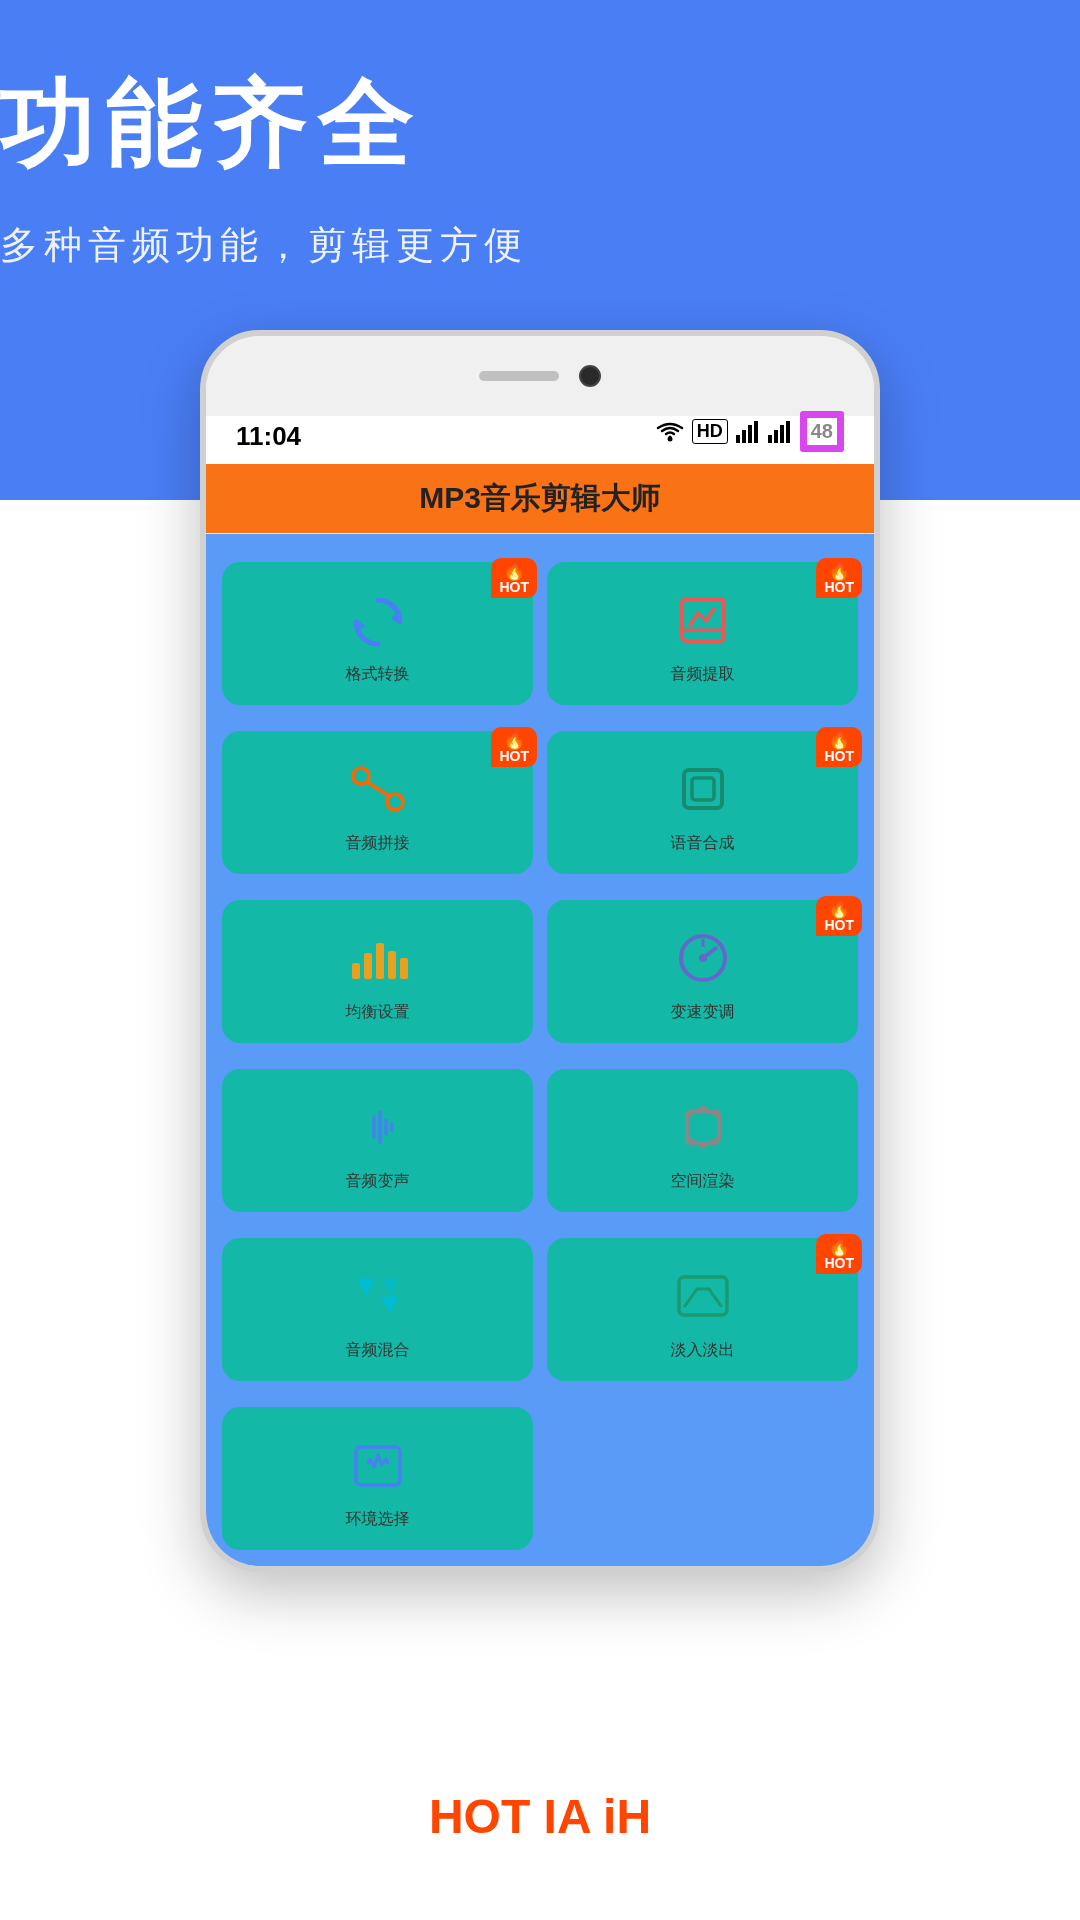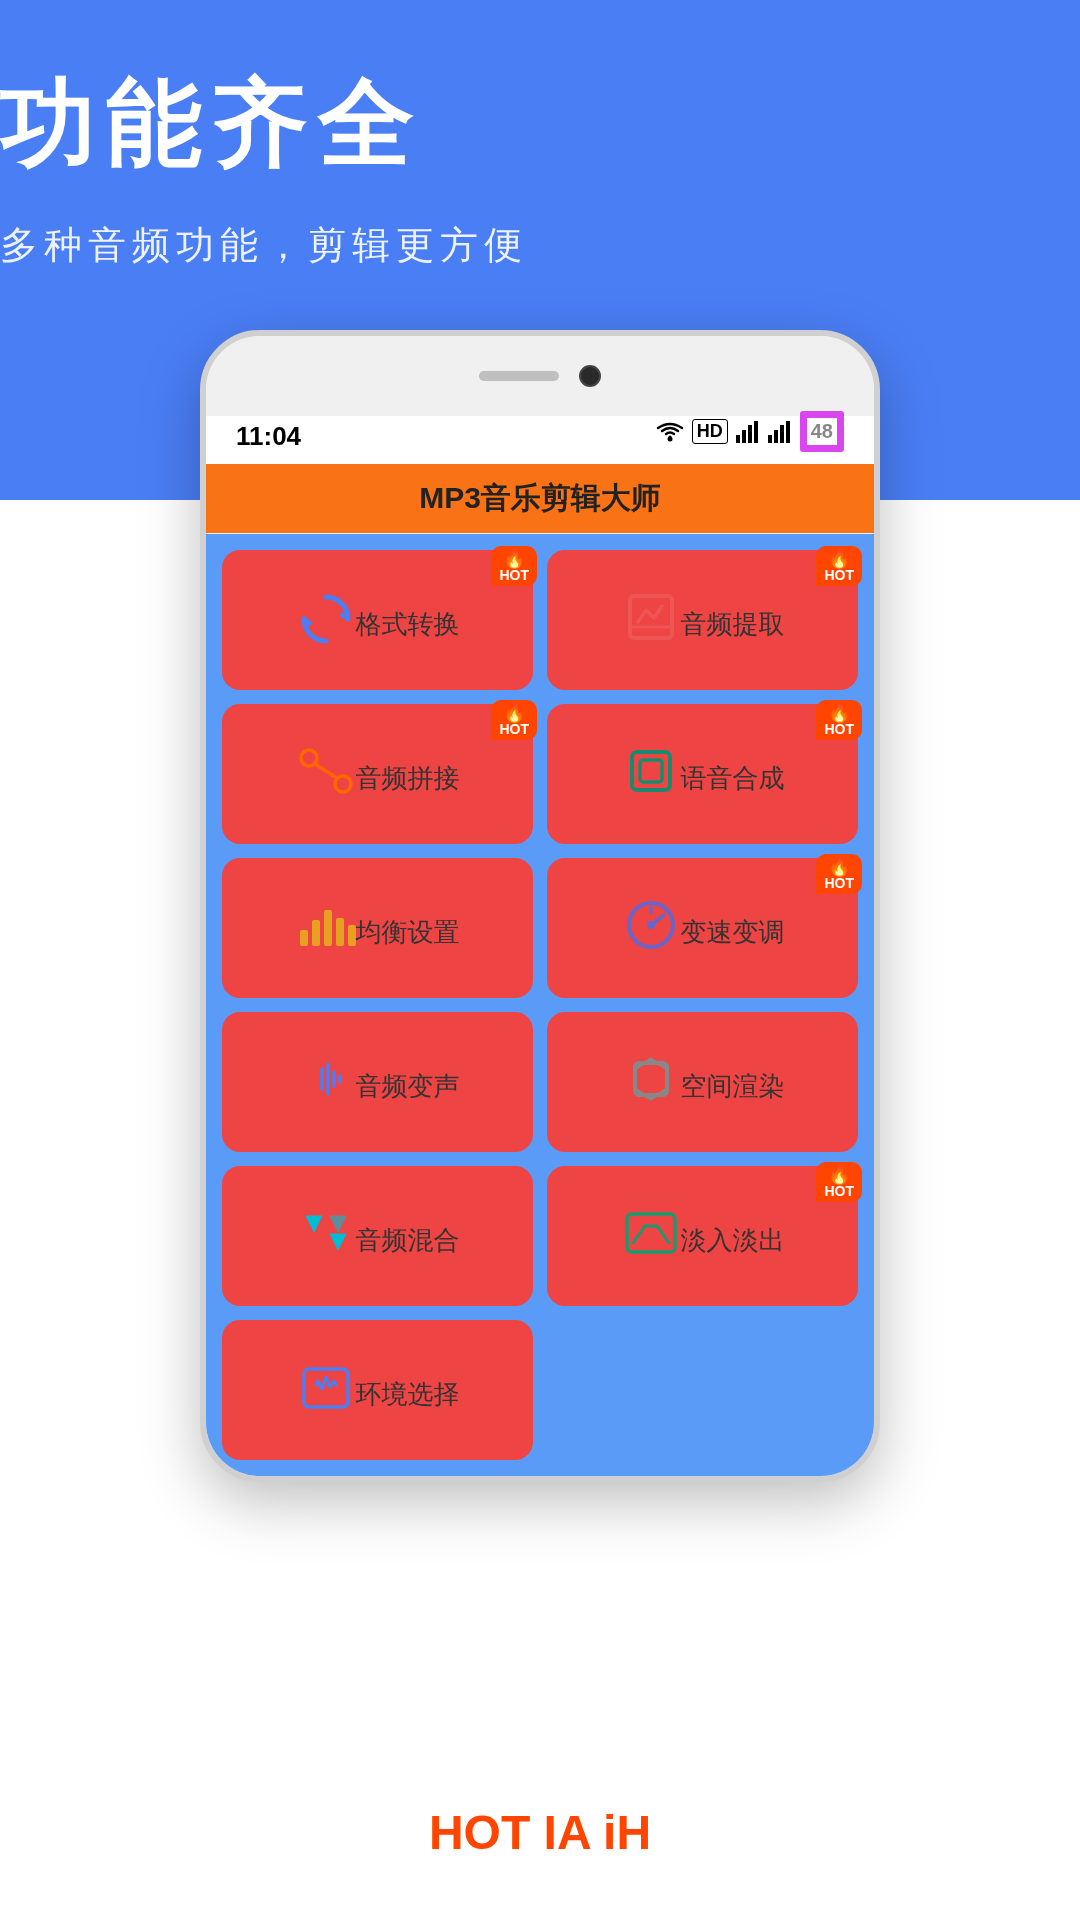--- a/index.html
+++ b/index.html
@@ -141,29 +141,30 @@
       padding: 16px 16px 16px 16px;
     }
 
     .grid {
       display: grid;
       grid-template-columns: 1fr 1fr;
       gap: 14px;
     }
 
     .grid-item {
-      background: #ef4444;
+      background: #14b8a6;
       border-radius: 18px;
       padding: 28px 16px 20px;
       display: flex;
-      flex-direction: row;
+      flex-direction: column;
       align-items: center;
       position: relative;
       min-height: 140px;
       justify-content: center;
+      margin-top: 12px;
     }
 
     .hot-badge {
       position: absolute;
       top: -4px;
       right: -4px;
       background: #ff4500;
       color: white;
       font-size: 14px;
       font-weight: bold;
@@ -180,34 +181,34 @@
 
     .icon-area {
       width: 60px;
       height: 60px;
       display: flex;
       align-items: center;
       justify-content: center;
       margin-bottom: 14px;
     }
     .item-label {
-      font-size: 26px;
+      font-size: 16px;
       color: #333;
       text-align: right;
     }
 
     
     svg {
       overflow: visible;
     }
 
     
     .hot-text-bottom {
       position: absolute;
-      bottom: 60px;
+      bottom: 76px;
       left: 50%;
       transform: translateX(-50%);
       z-index: 2;
       display: flex;
       gap: 30px;
       align-items: center;
     }
     .hot-text-bottom span {
       font-size: 48px;
       font-weight: bold;

